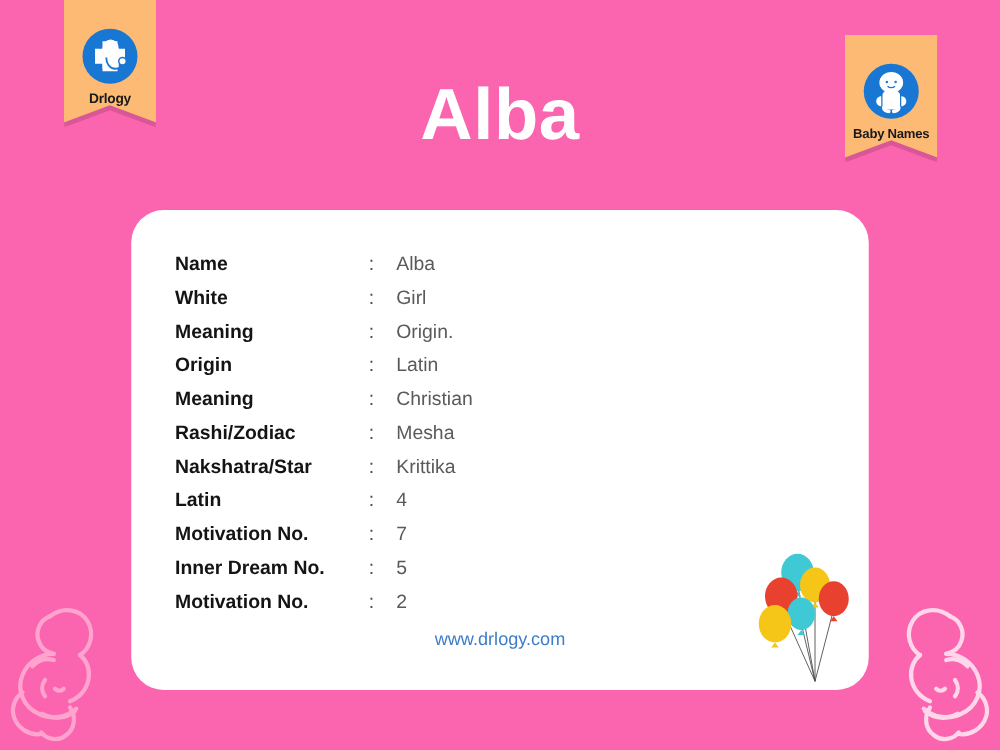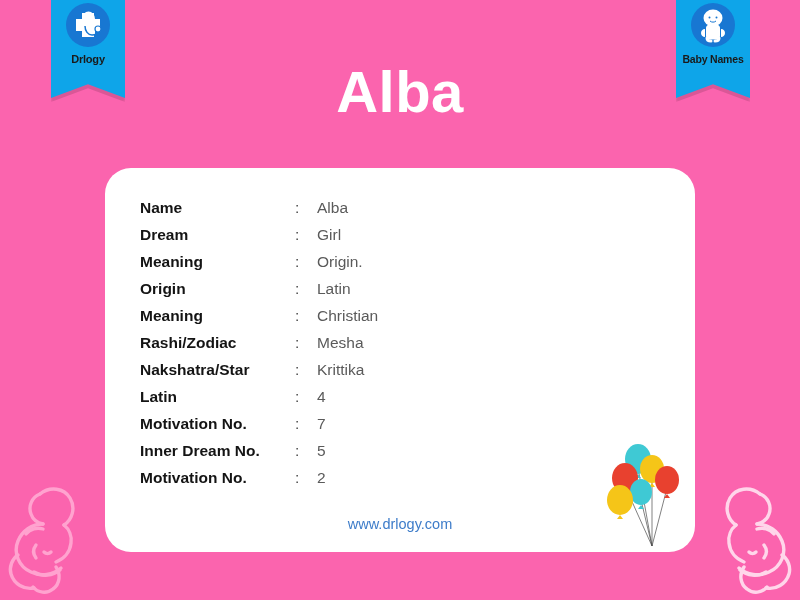--- a/index.html
+++ b/index.html
@@ -24,37 +24,37 @@
     pointer-events: none;
   }
   .watermark.left  { left: -4px;  }
   .watermark.right { right: -4px; transform: scaleX(-1); }
 
   
   .badge {
     position: absolute;
     top: 0;
     width: 74px;
-    background: #0ea5e9;
-    padding: 0 6px 6px 6px;
+    background: #fdba74;
+    padding: 20px 6px 6px 6px;
     text-align: center;
     -webkit-clip-path: polygon(0 0, 100% 0, 100% 100%, 50% 86%, 0 100%);
     clip-path: polygon(0 0, 100% 0, 100% 100%, 50% 86%, 0 100%);
   }
   .badge-shadow {
     position: absolute;
     top: 4px;
     width: 74px;
     background: rgba(0,0,0,0.13);
     -webkit-clip-path: polygon(0 0, 100% 0, 100% 100%, 50% 86%, 0 100%);
     clip-path: polygon(0 0, 100% 0, 100% 100%, 50% 86%, 0 100%);
     filter: blur(1px);
   }
   .badge-left,  .badge-left-shadow  { left: 51px; }
-  .badge-right, .badge-right-shadow { left: 676px; width: 74px; }
+  .badge-right, .badge-right-shadow { left: 676px; width: 74px; margin-top: 28px; }
   .badge-left,  .badge-left-shadow  { height: 98px; }
   .badge-right, .badge-right-shadow { height: 98px; }
 
   .badge-icon {
     width: 50px;
     height: 50px;
     margin: 0 auto 4px auto;
     display: block;
   }
   .badge-label {
@@ -93,21 +93,21 @@
     overflow: hidden;
   }
 
   .details {
     position: absolute;
     left: 35px;
     top: 26px;
   }
   .detail-row {
     display: flex;
-    align-items: center;
+    align-items: flex-end;
     height: 27px;
   }
   .detail-label {
     width: 155px;
     font-size: 15.5px;
     font-weight: bold;
     color: #141414;
     white-space: nowrap;
   }
   .detail-colon {
@@ -117,21 +117,21 @@
   }
   .detail-value {
     font-size: 15.5px;
     color: #5a5a5a;
     white-space: nowrap;
   }
 
   .site-url {
     position: absolute;
     left: 0;
-    top: 348px;
+    top: 336px;
     width: 590px;
     text-align: center;
     font-size: 14.5px;
     color: #3d7cc9;
   }
 
   .balloons {
     position: absolute;
     right: 4px;
     bottom: -6px;
@@ -209,21 +209,21 @@
 <div class="card">
 
   <div class="details" id="details-table">
 
   <div class="detail-row">
         <span class="detail-label">Name</span>
         <span class="detail-colon">:</span>
         <span class="detail-value">Alba</span>
       </div>
       <div class="detail-row">
-        <span class="detail-label">Dream</span>
+        <span class="detail-label">White</span>
         <span class="detail-colon">:</span>
         <span class="detail-value">Girl</span>
       </div>
       <div class="detail-row">
         <span class="detail-label">Meaning</span>
         <span class="detail-colon">:</span>
         <span class="detail-value">Origin.</span>
       </div>
       <div class="detail-row">
         <span class="detail-label">Origin</span>

